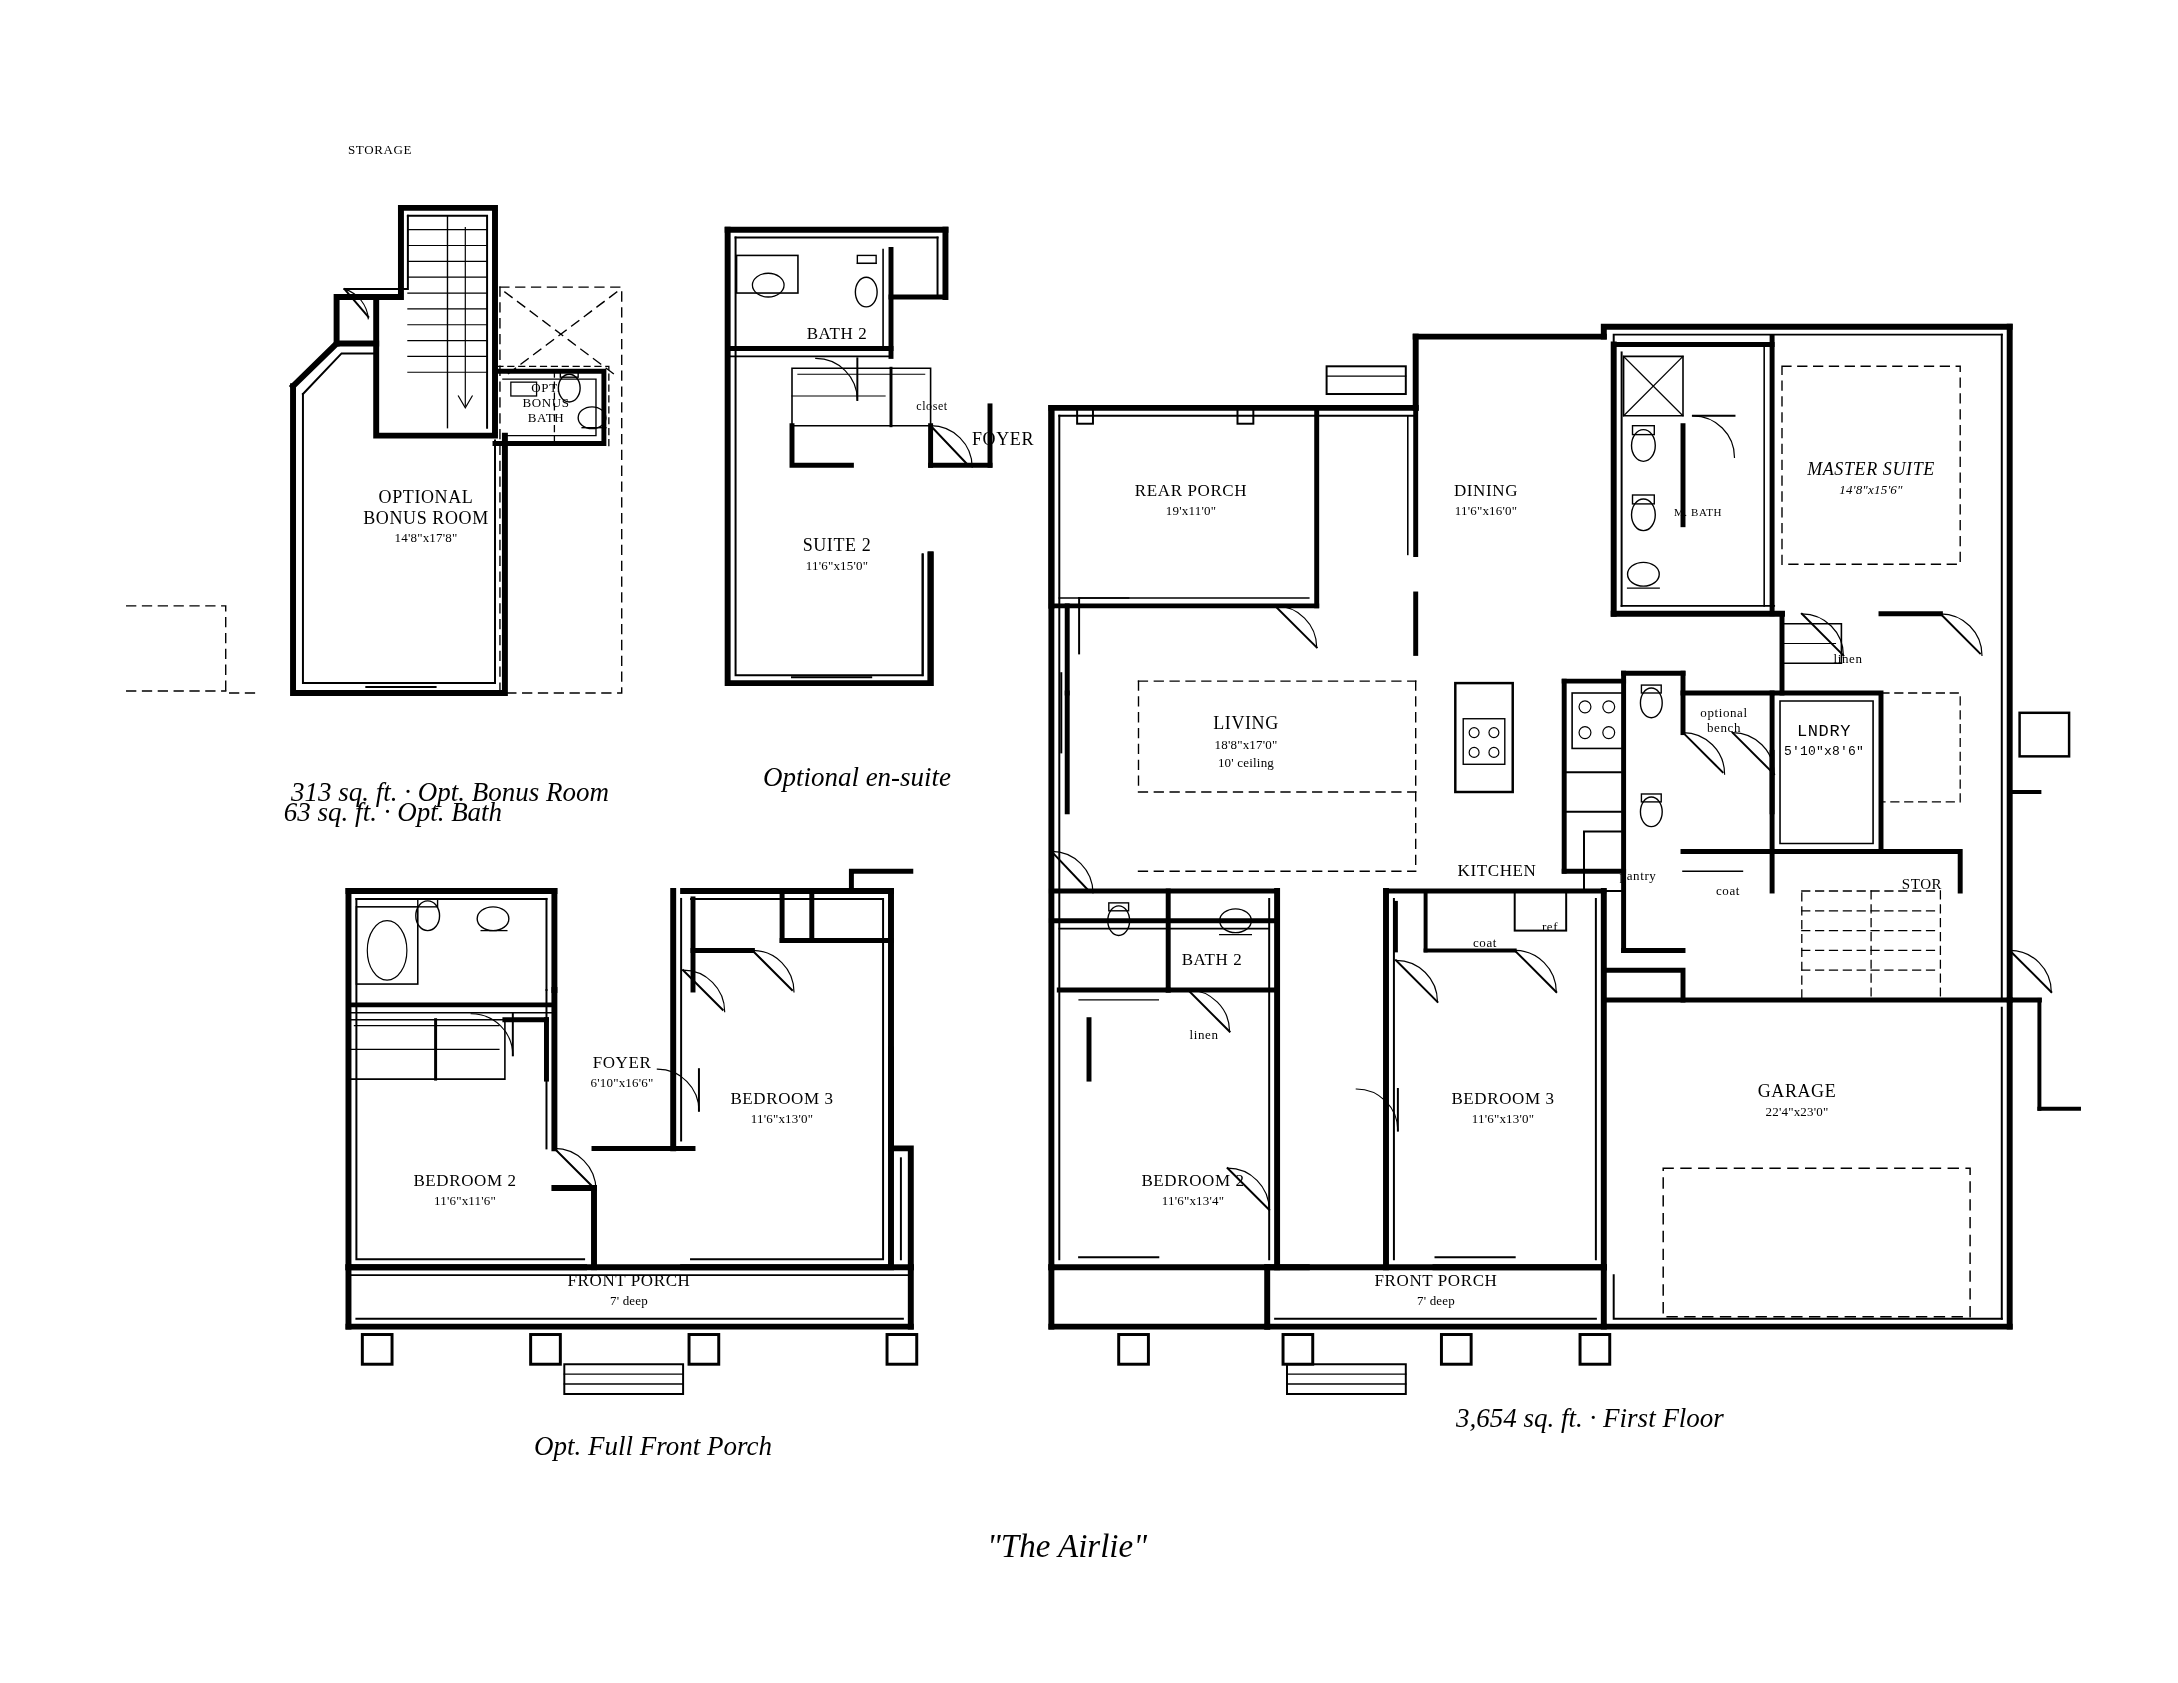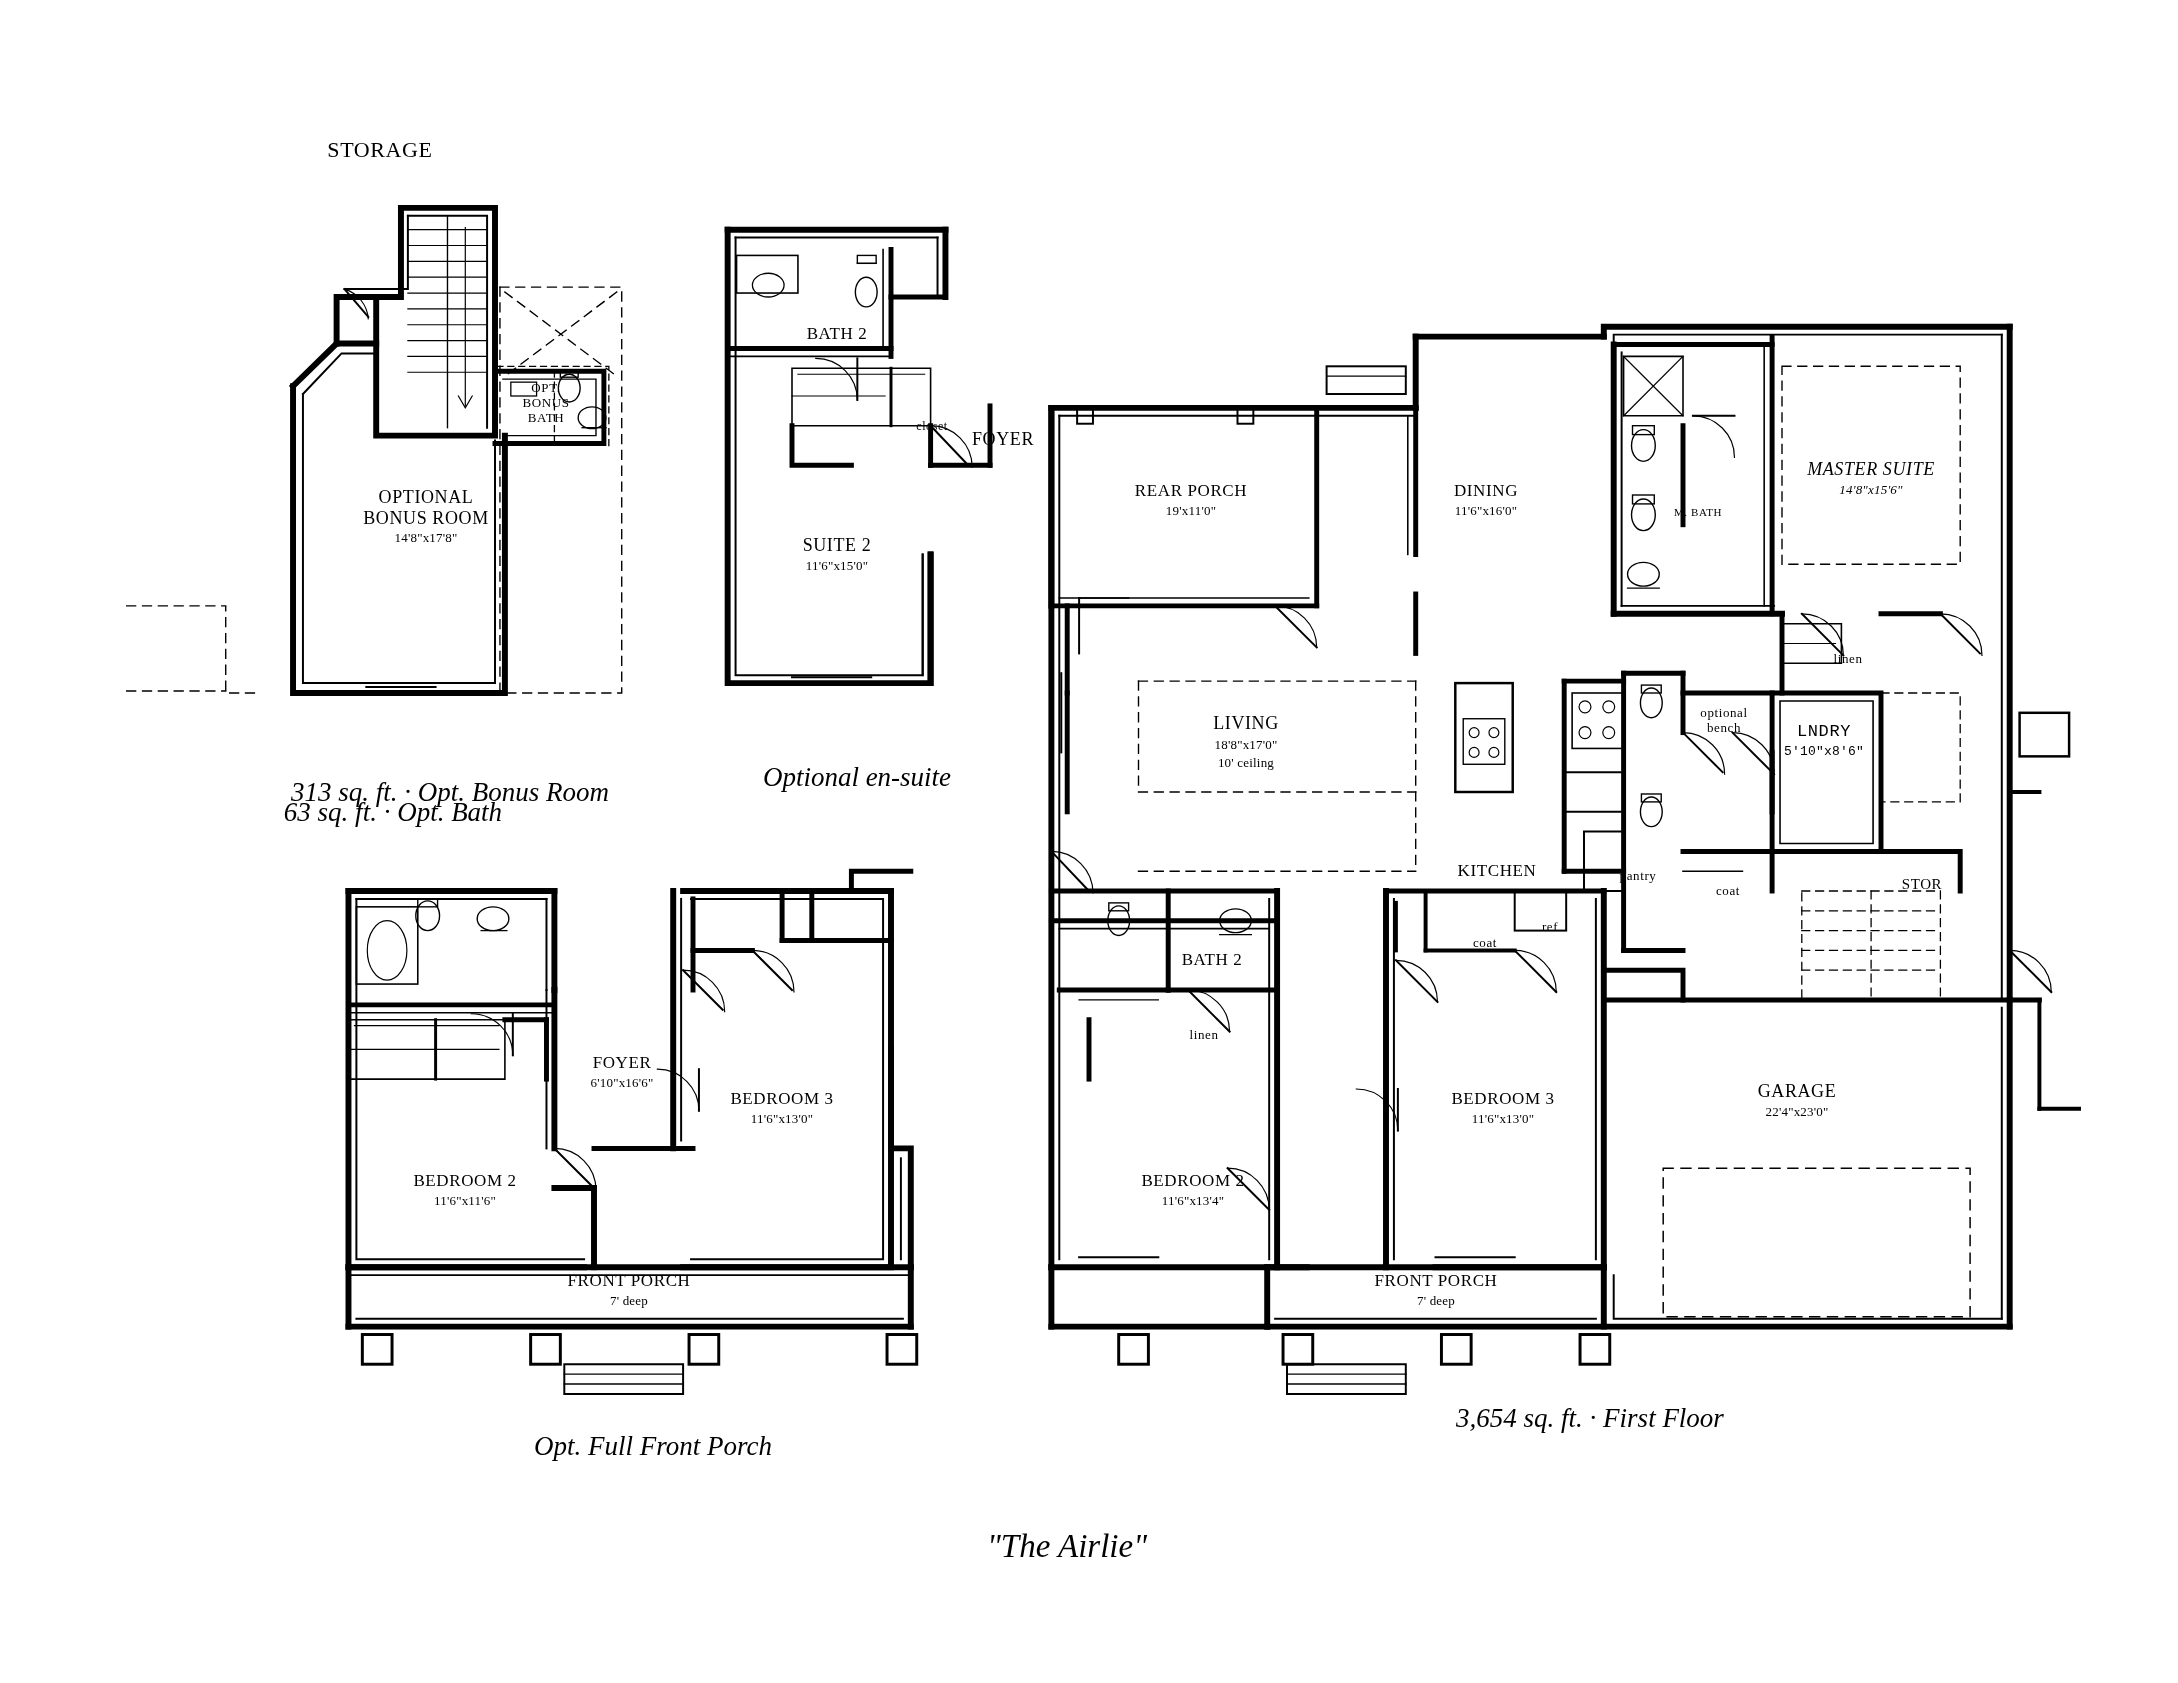--- a/index.html
+++ b/index.html
@@ -454,38 +454,38 @@
         <rect x="1456" y="1348" width="30" height="30" stroke-width="3"></rect>
         <rect x="1596" y="1348" width="30" height="30" stroke-width="3"></rect>
         <path d="M1300 1378 L1420 1378 L1420 1408 L1300 1408 Z" stroke-width="2"></path>
         <path d="M1300 1388 L1420 1388" stroke-width="1.4"></path>
         <path d="M1300 1398 L1420 1398" stroke-width="1.4"></path>
         <path d="M1310 1408 L1410 1408" stroke-width="1.6"></path>
       </g>
     </g>
   </svg>
 
-  <div class="lbl" style="left:380px; top:150px; font-size:22px;">
+  <div class="lbl" style="left:380px; top:150px; font-size:13px;">
     <span class="nm">STORAGE</span>
   </div>
   <div class="lbl" style="left:546px; top:403px; font-size:13px;">
     <span class="nm">OPT.</span>
     <span class="nm">BONUS</span>
     <span class="nm">BATH</span>
   </div>
   <div class="lbl" style="left:426px; top:517px; font-size:18px;">
     <span class="nm">OPTIONAL</span>
     <span class="nm">BONUS ROOM</span>
     <span class="dm" style="font-size:13px; margin-top:3px;">14'8"x17'8"</span>
   </div>
 
   <div class="lbl" style="left:837px; top:334px; font-size:17px;">
     <span class="nm">BATH 2</span>
   </div>
-  <div class="lbl" style="left:932px; top:407px; font-size:12px;margin-top:20px;">
+  <div class="lbl" style="left:932px; top:407px; font-size:12px;">
     <span class="nm">closet</span>
   </div>
   <div class="lbl" style="left:1003px; top:439px; font-size:18px;">
     <span class="nm">FOYER</span>
   </div>
   <div class="lbl" style="left:837px; top:554px; font-size:18px;">
     <span class="nm">SUITE 2</span>
     <span class="dm" style="font-size:13px; margin-top:3px;">11'6"x15'0"</span>
   </div>
 

